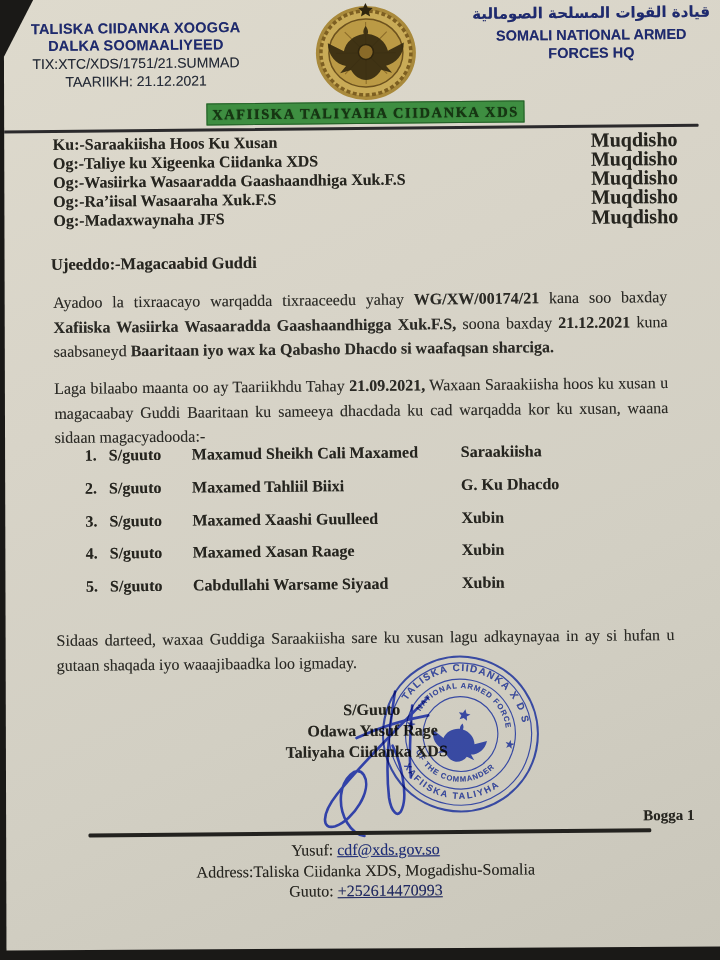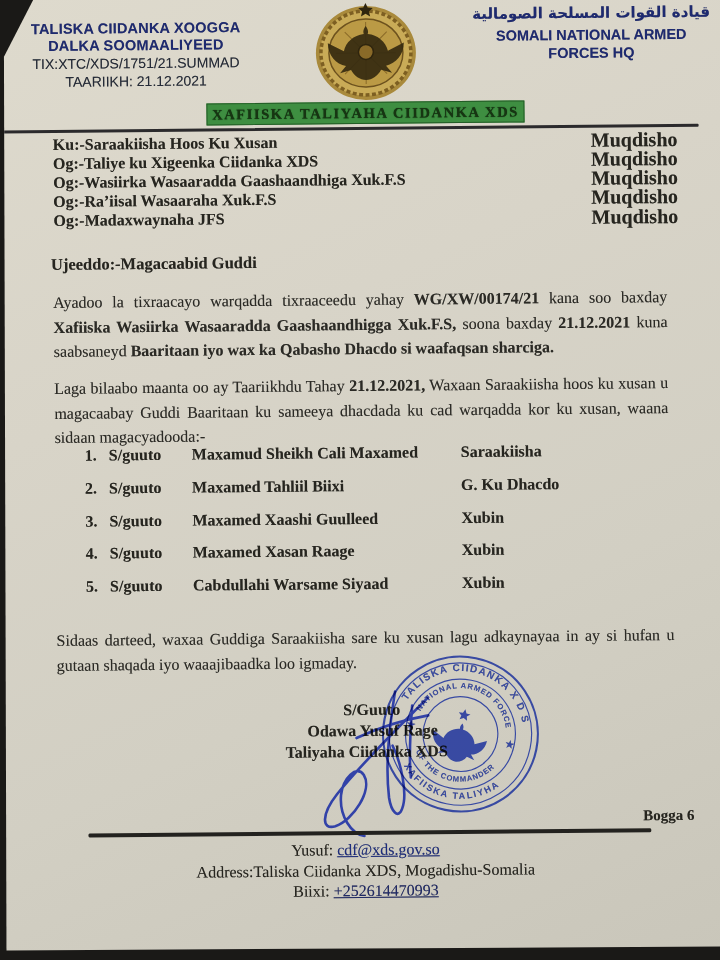--- a/index.html
+++ b/index.html
@@ -108,21 +108,21 @@
         <span class="city" style="top:169px">Muqdisho</span>
         <span class="lbl" style="top:190px">Og:-Ra’iisal Wasaaraha Xuk.F.S</span>
         <span class="city" style="top:188px">Muqdisho</span>
         <span class="lbl" style="top:209px">Og:-Madaxwaynaha JFS</span>
         <span class="city" style="top:208px">Muqdisho</span>
       </div>
 
       <div class="abs subject">Ujeeddo:-Magacaabid Guddi</div>
 
       <div class="abs para p1"><span>Ayadoo la tixraacayo warqadda tixraaceedu yahay </span><span class="b">WG/XW/00174/21</span><span> kana soo baxday </span><span class="b">Xafiiska Wasiirka Wasaaradda Gaashaandhigga Xuk.F.S,</span><span> soona baxday </span><span class="b">21.12.2021</span><span> kuna saabsaneyd </span><span class="b">Baaritaan iyo wax ka Qabasho Dhacdo si waafaqsan sharciga.</span></div>
-      <div class="abs para p2"><span>Laga bilaabo maanta oo ay Taariikhdu Tahay </span><span class="b">21.12.2021,</span><span> Waxaan Saraakiisha hoos ku xusan u magacaabay Guddi Baaritaan ku sameeya dhacdada ku cad warqadda kor ku xusan, waana sidaan magacyadooda:-</span></div>
+      <div class="abs para p2"><span>Laga bilaabo maanta oo ay Taariikhdu Tahay </span><span class="b">21.09.2021,</span><span> Waxaan Saraakiisha hoos ku xusan u magacaabay Guddi Baaritaan ku sameeya dhacdada ku cad warqadda kor ku xusan, waana sidaan magacyadooda:-</span></div>
 
       <div>
         <div class="crow" style="top:444px">
           <span class="num">1.</span>
           <span class="rank">S/guuto</span>
           <span class="name">Maxamud Sheikh Cali Maxamed</span>
           <span class="role">Saraakiisha</span>
         </div>
         <div class="crow" style="top:477px">
           <span class="num">2.</span>
@@ -183,23 +183,23 @@
 
       <svg class="abs ink" width="150" height="180" viewBox="0 0 150 180">
         <g fill="none" stroke="#2133a6" stroke-width="2.6" stroke-linecap="round" opacity=".9">
           <path d="M128 20 C104 44 62 84 36 116 C20 136 20 152 34 148 C52 142 72 112 63 97 C56 86 42 100 40 117 C38 138 50 156 63 158"></path>
           <path d="M95 14 C90 44 84 84 88 120 C90 134 97 142 101 131 C107 116 100 84 92 68"></path>
           <path d="M56 60 C78 50 104 42 128 38"></path>
           <path d="M112 28 C110 52 108 80 110 100"></path>
         </g>
       </svg>
 
-      <div class="abs bogga">Bogga 6</div>
+      <div class="abs bogga">Bogga 1</div>
       <div class="abs rule-bottom"></div>
       <div class="abs foot">
         <div><span>Yusuf: </span><span class="link">cdf@xds.gov.so</span></div>
         <div>Address:Taliska Ciidanka XDS, Mogadishu-Somalia</div>
-        <div><span>Biixi: </span><span class="u">+252614470993</span></div>
+        <div><span>Guuto: </span><span class="u">+252614470993</span></div>
       </div>
 
     </div>
   </div>
 </div>
 
 </body></html>

